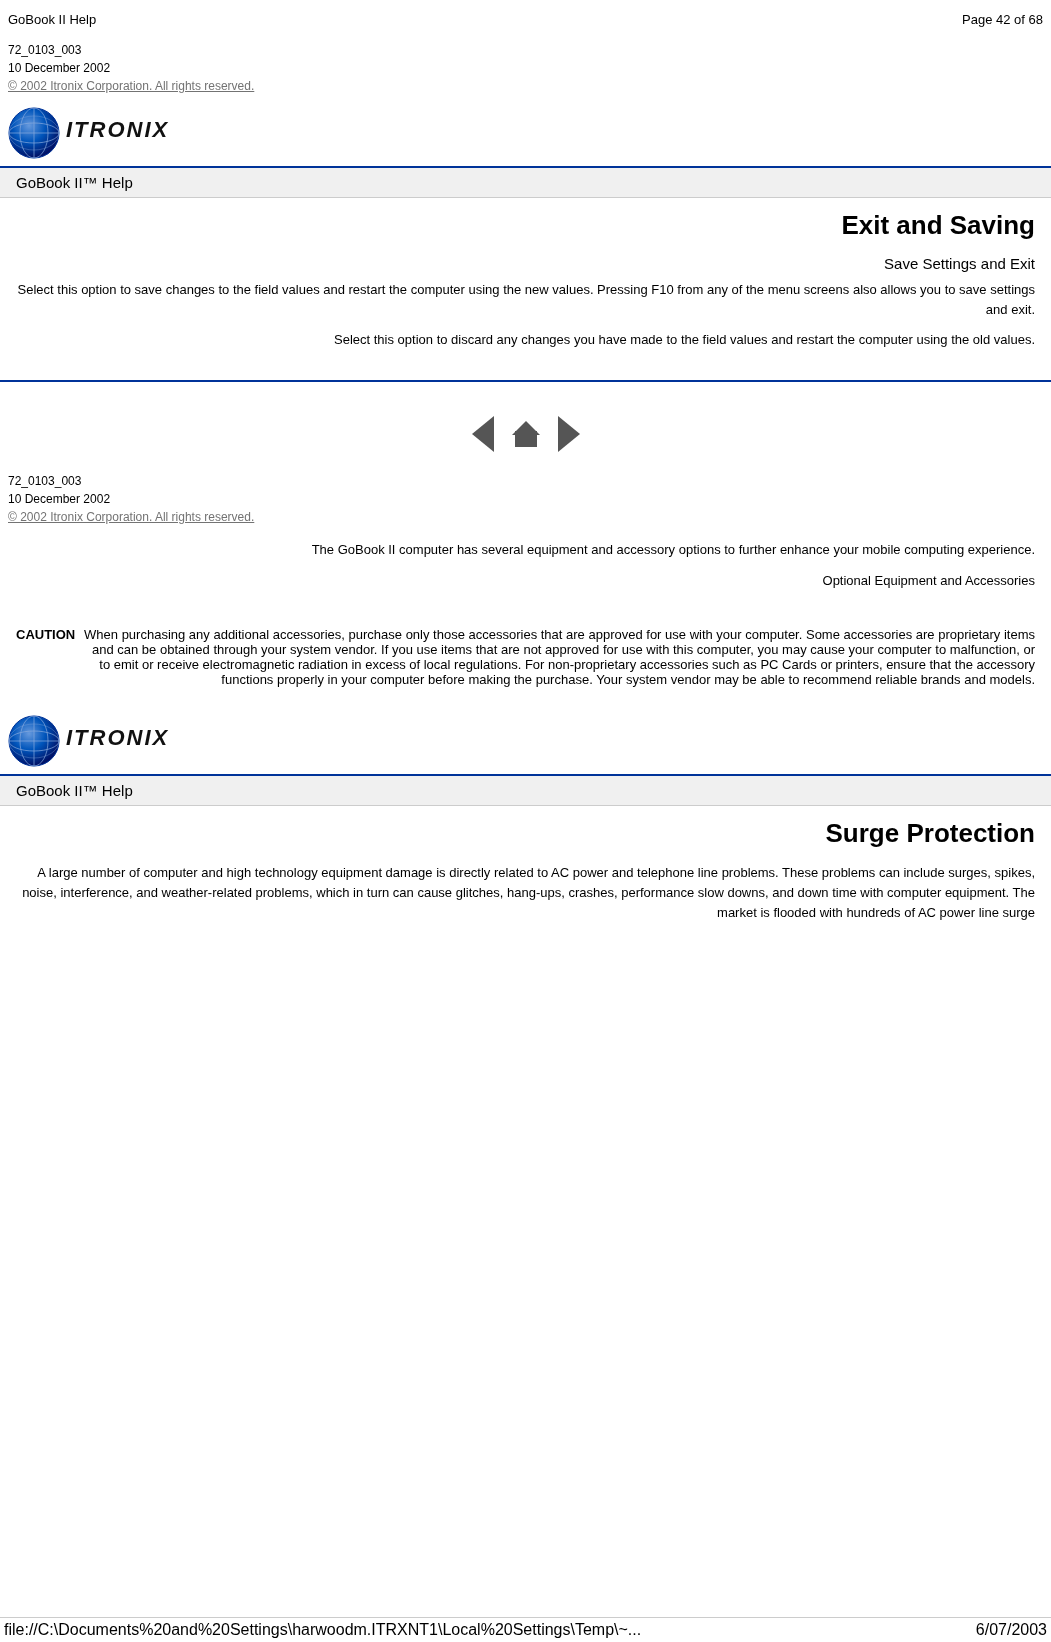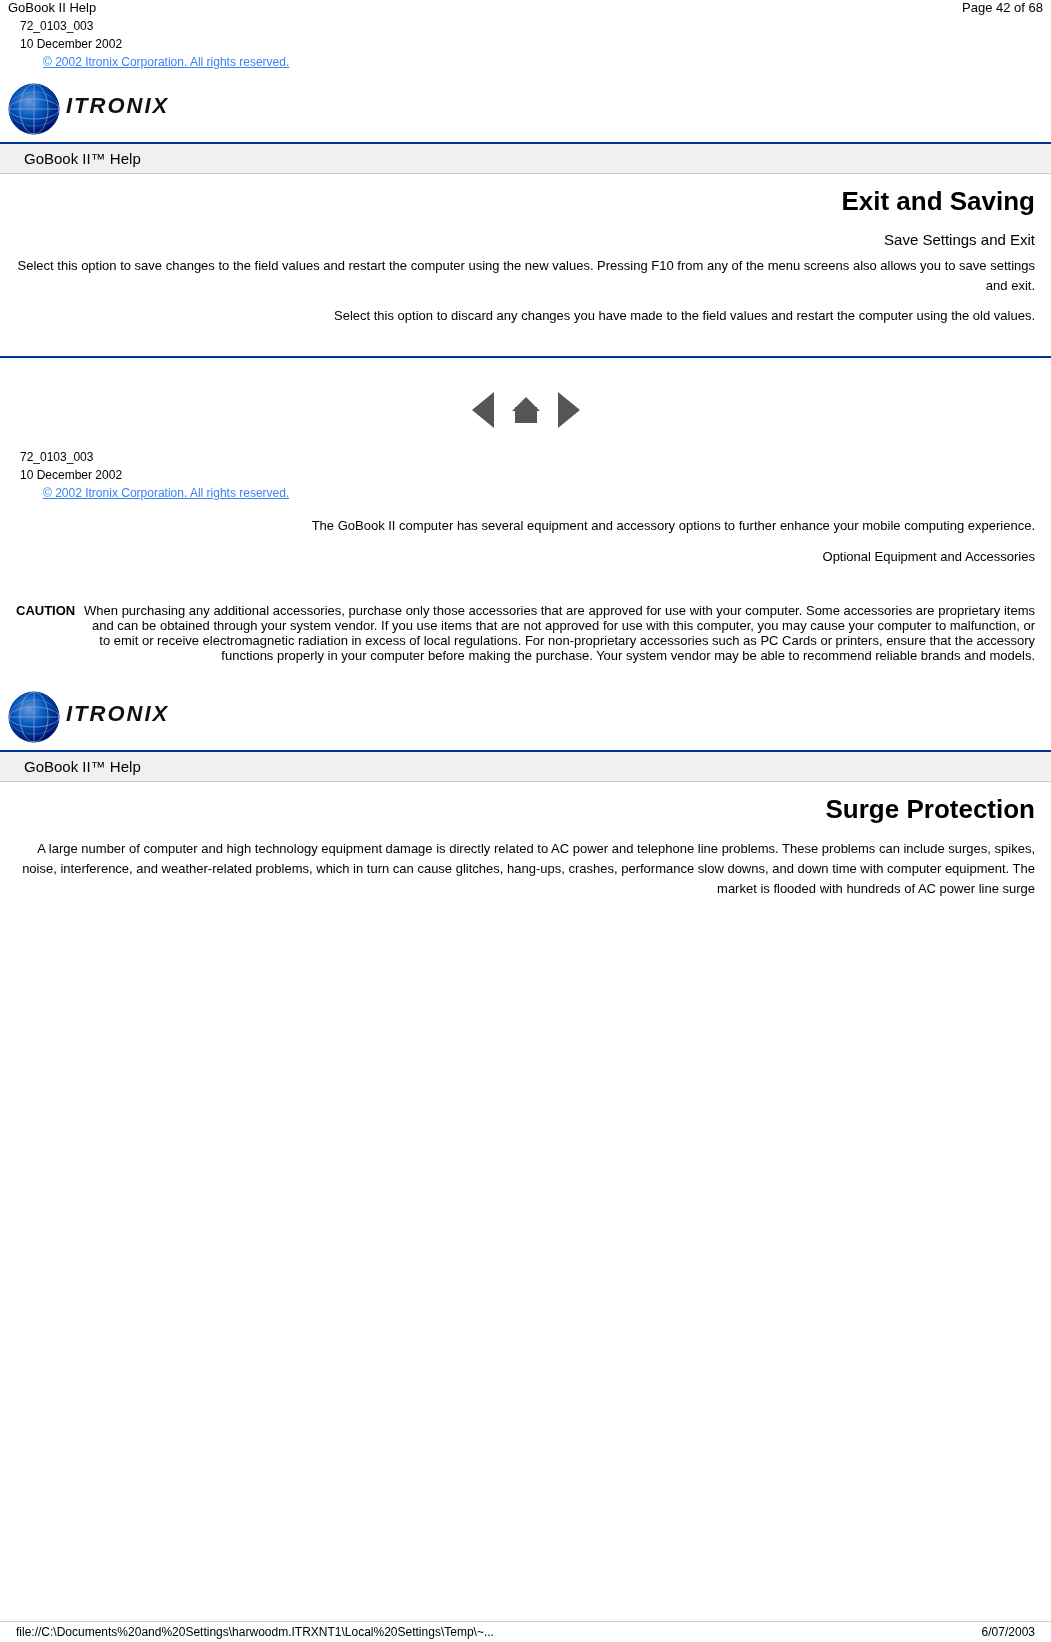--- a/index.html
+++ b/index.html
@@ -9,34 +9,33 @@
       color: #000;
       background: #fff;
       width: 1051px;
       min-height: 1642px;
     }
 
     .top-bar {
       display: flex;
       justify-content: space-between;
       align-items: flex-start;
-      padding: 0 8px;
+      padding: 12px 8px;
       font-size: 13px;
     }
 
     .meta-info {
       font-size: 12px;
-      padding: 2px 20px;
+      padding: 2px 8px;
       line-height: 1.5;
     }
 
     .meta-info a, a {
-      color: #3b82f6;
+      color: #737373;
       text-decoration: underline;
-      margin-left: 23px;
     }
 
     .logo-header {
       display: flex;
       align-items: center;
       padding: 10px 8px 4px 8px;
       border-bottom: 2px solid #003399;
     }
 
     .logo-wrapper {
@@ -53,21 +52,21 @@
       font-style: italic;
       letter-spacing: 2px;
       position: absolute;
       top: 10px;
       left: 58px;
     }
 
     .section-title-bar {
       font-size: 15px;
       color: #000;
-      padding: 6px 24px;
+      padding: 6px 16px;
       background: #f0f0f0;
       border-bottom: 1px solid #ccc;
     }
 
     .page-section {
       padding: 12px 16px 8px 16px;
       text-align: right;
     }
 
     .main-heading {
@@ -162,22 +161,22 @@
       white-space: nowrap;
     }
 
     .footer-bar {
       position: fixed;
       bottom: 0;
       left: 0;
       width: 1051px;
       background: #fff;
       border-top: 1px solid #ccc;
-      padding: 3px 16px;
-      font-size: 12px;
+      padding: 3px 4px;
+      font-size: 16px;
       display: flex;
       justify-content: space-between;
     }
 
     .bottom-spacer {
       height: 30px;
     }
   </style>
 </head>
 <body>

